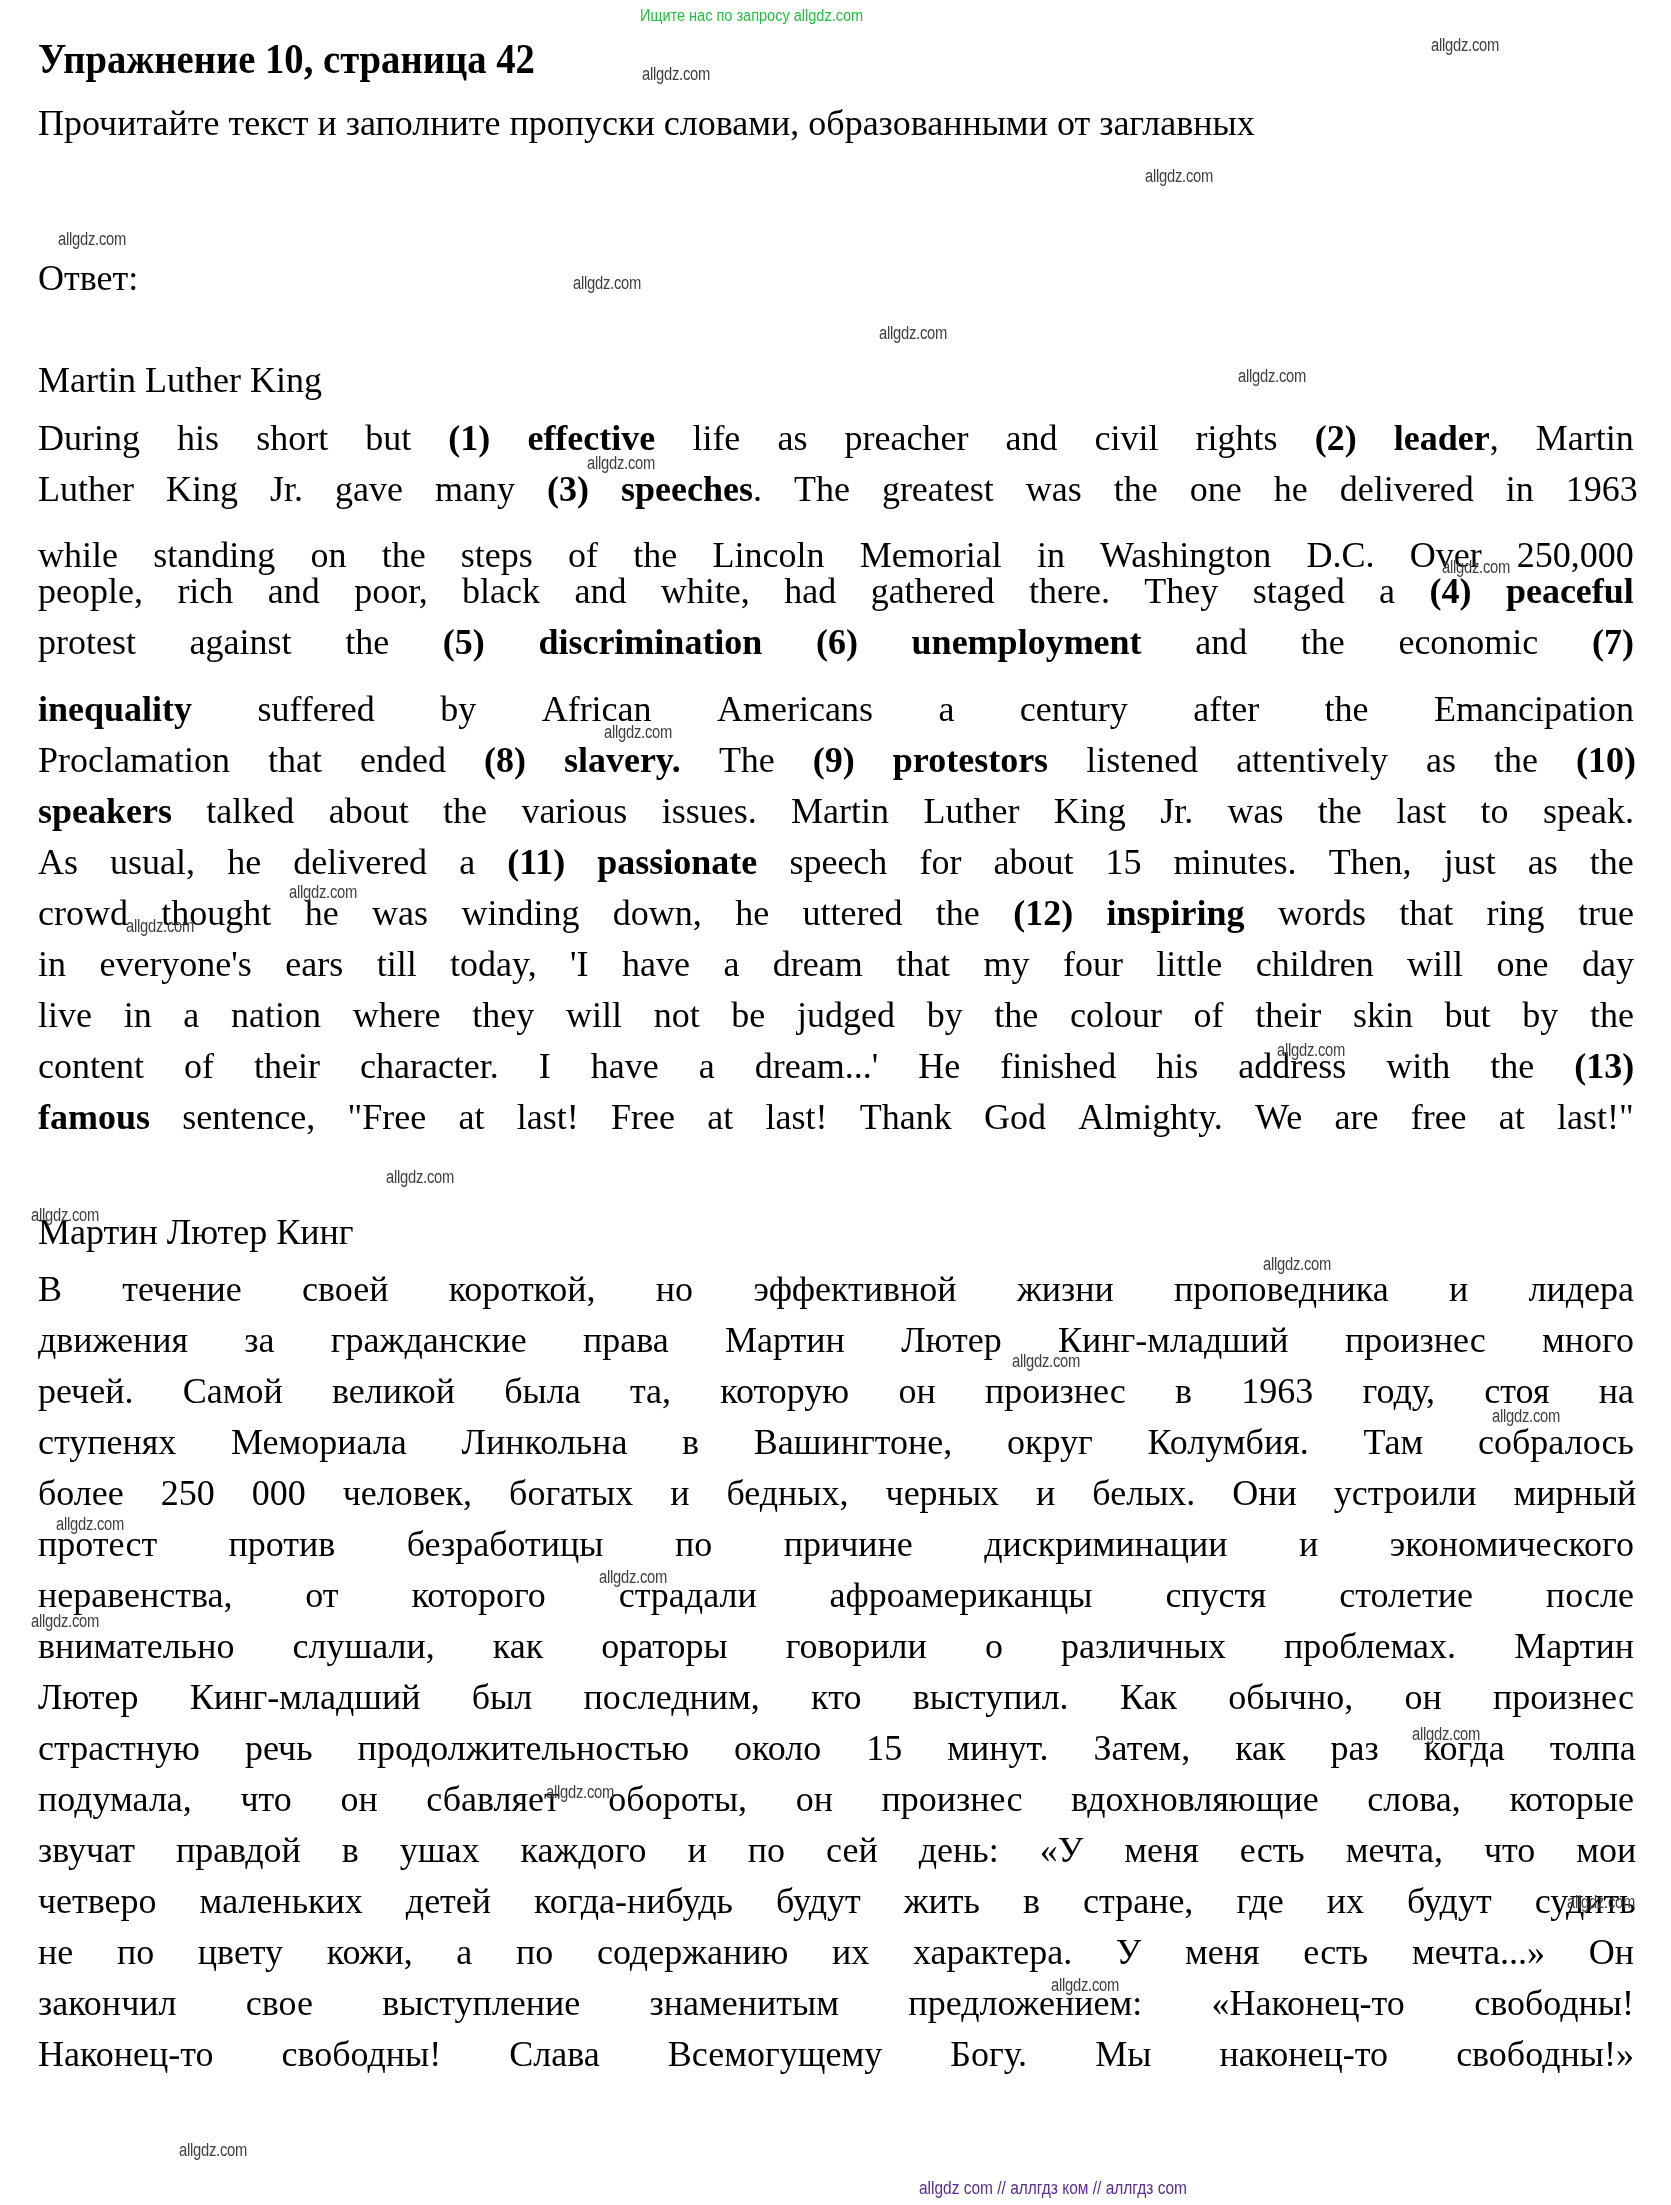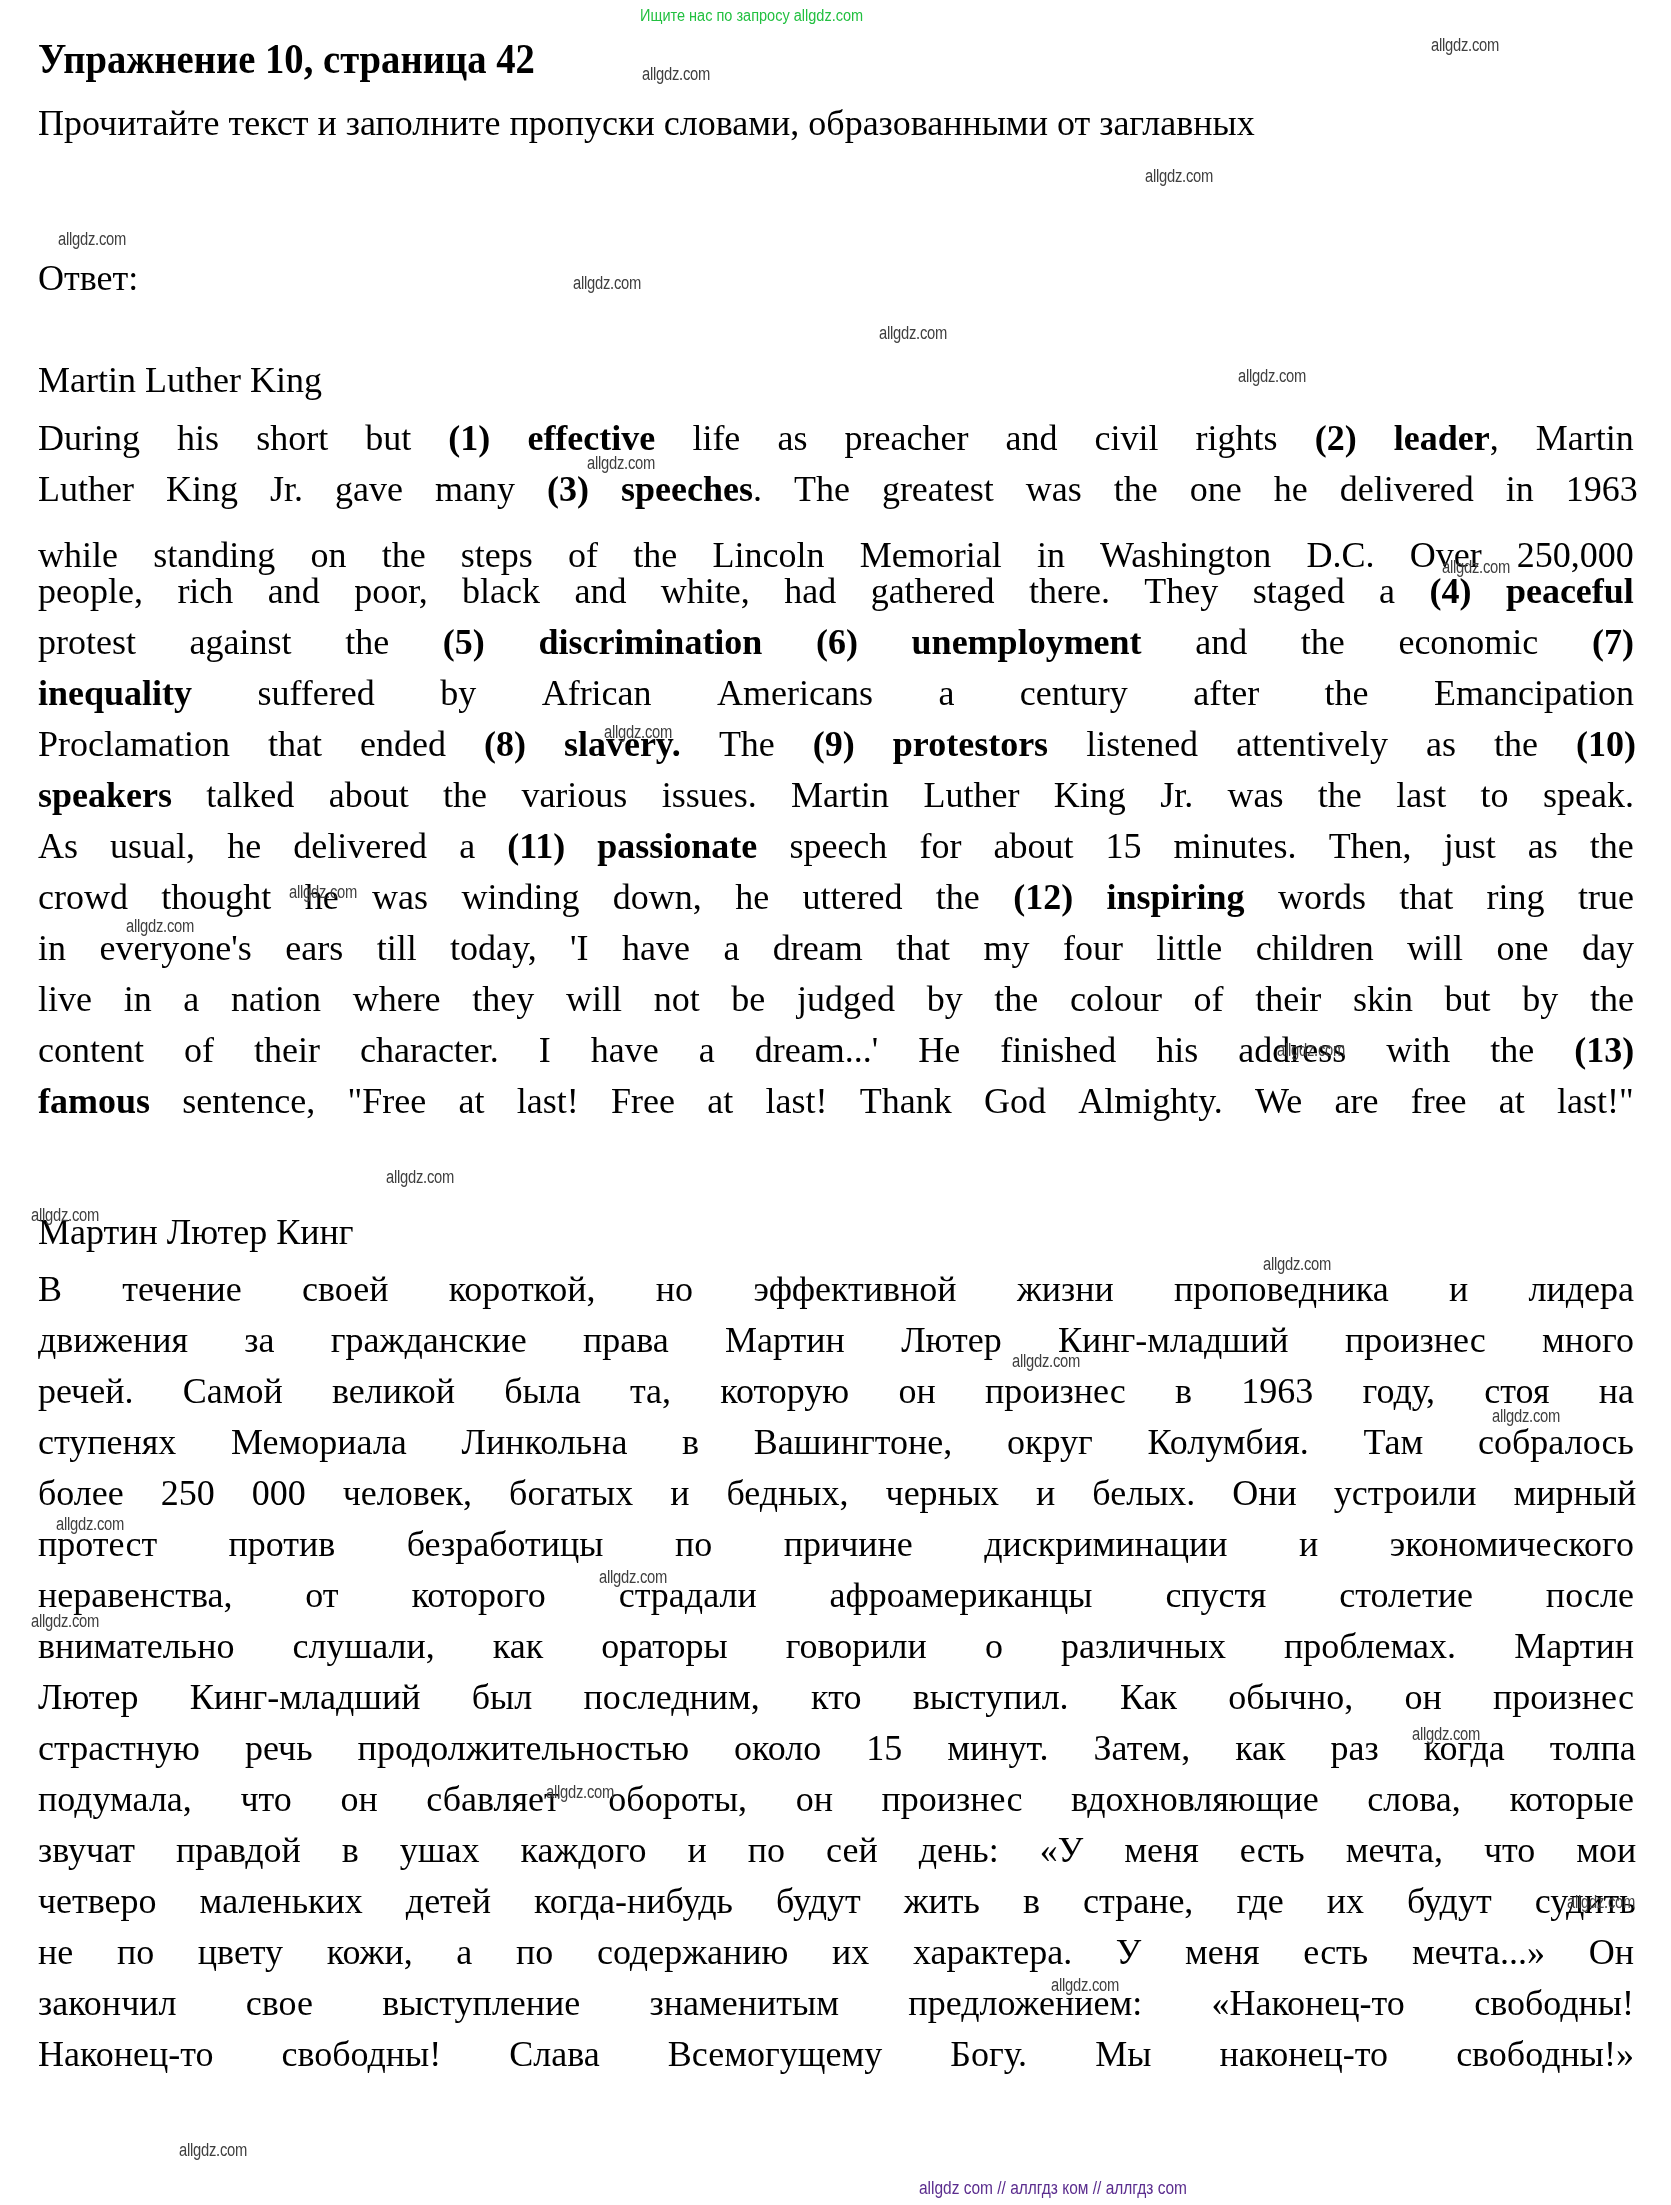--- a/index.html
+++ b/index.html
@@ -241,21 +241,21 @@
         <span>the</span>
         <span><b>(5)</b></span>
         <span><b>discrimination</b></span>
         <span><b>(6)</b></span>
         <span><b>unemployment</b></span>
         <span>and</span>
         <span>the</span>
         <span>economic</span>
         <span><b>(7)</b></span>
       </div>
-      <div class="jline" style="">
+      <div class="jline" style=" margin-top: 16px;">
         <span><b>inequality</b></span>
         <span>suffered</span>
         <span>by</span>
         <span>African</span>
         <span>Americans</span>
         <span>a</span>
         <span>century</span>
         <span>after</span>
         <span>the</span>
         <span>Emancipation</span>

